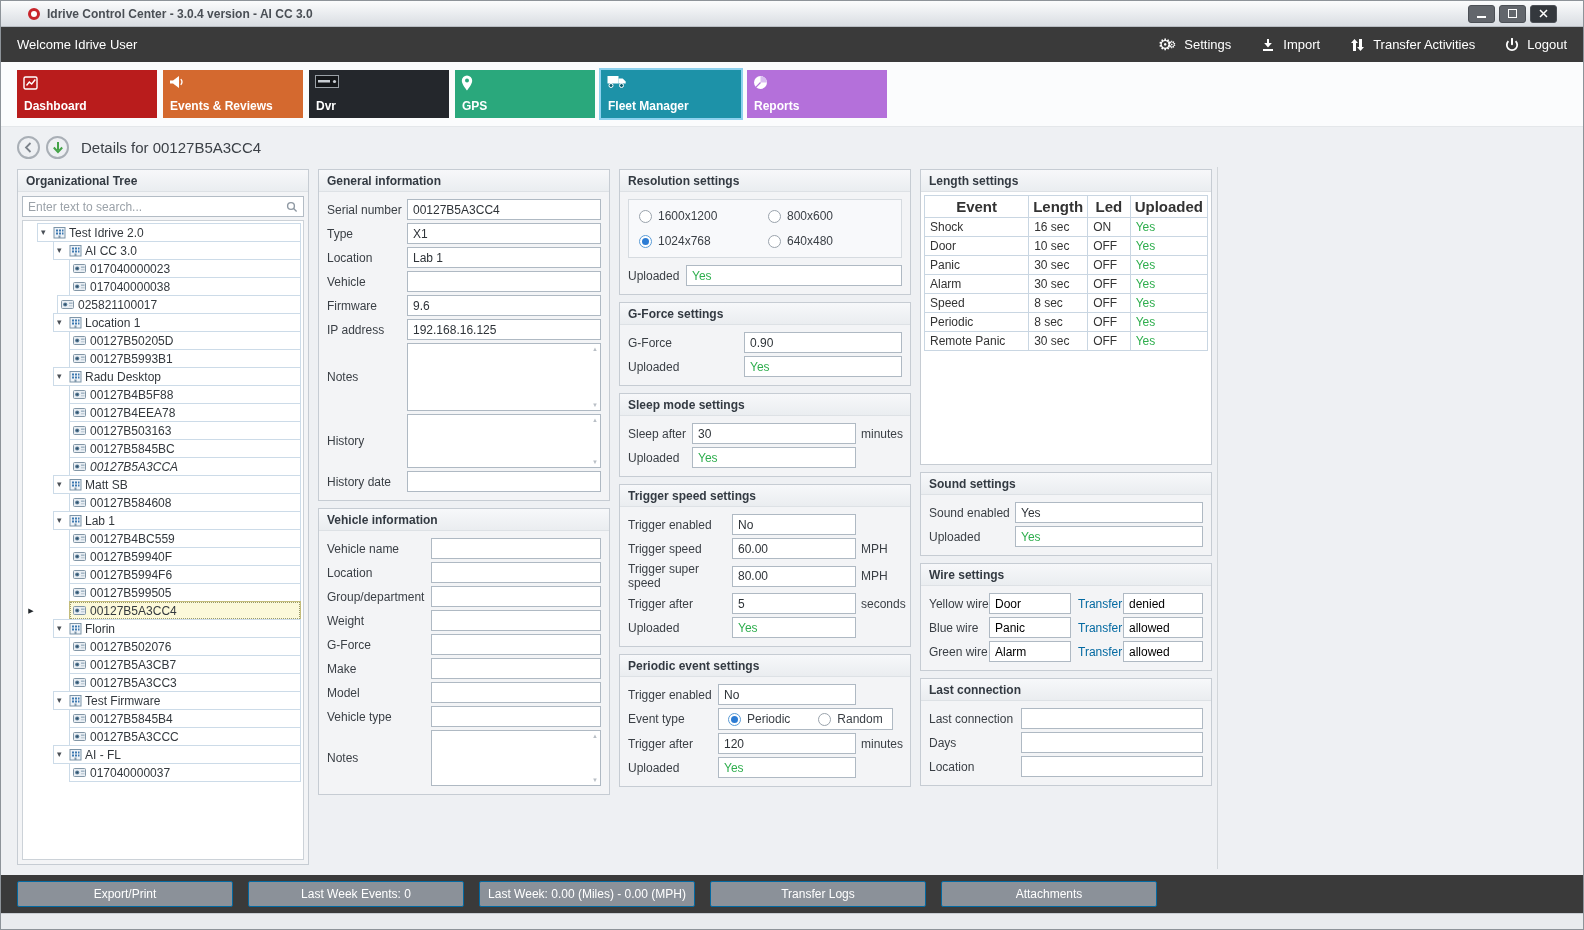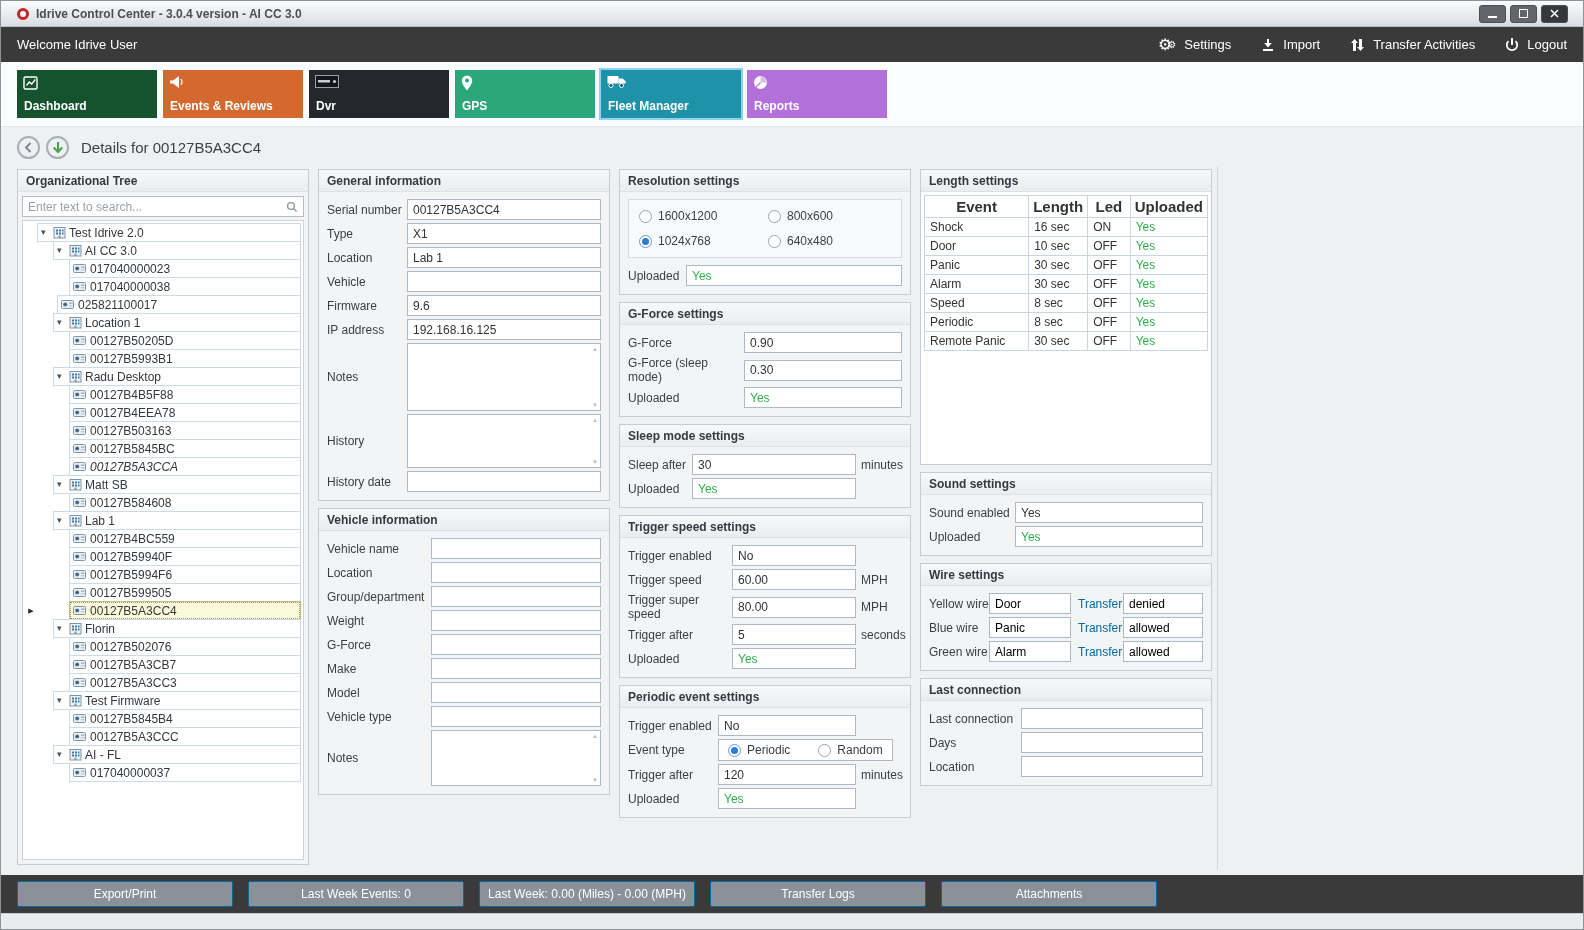--- a/index.html
+++ b/index.html
@@ -1,21 +1,21 @@
 <!DOCTYPE html>
 <html><head>
 <meta charset="utf-8">
 <style>
   *{box-sizing:border-box;margin:0;padding:0;}
   html,body{margin:0;padding:0;}
   body{width:1584px;height:930px;font-family:"Liberation Sans",sans-serif;font-size:12px;color:#333;background:#dfe2e6;overflow:hidden;}
   .window{width:1584px;height:930px;display:flex;flex-direction:column;background:#eef0f3;border:1px solid #8d9399;overflow:hidden;}
 
   
-  .titlebar{height:26px;flex:none;display:flex;align-items:center;padding:0 12px;background:linear-gradient(#fbfcfd,#d9dde2);border-bottom:1px solid #b8bdc3;}
+  .titlebar{height:26px;flex:none;display:flex;align-items:center;padding:0 23px;background:linear-gradient(#fbfcfd,#d9dde2);border-bottom:1px solid #b8bdc3;}
   .title-logo{width:12px;height:12px;border:3px solid #c8242b;border-radius:50%;margin:0 7px 0 4px;flex:none;background:#fff;}
   .title-text{font-weight:bold;font-size:12px;color:#4a4f55;}
   .win-buttons{margin-left:auto;display:flex;gap:4px;padding-right:3px;}
   .win-btn{width:27px;height:18px;border-radius:3px;background:#62666c;border:1px solid #4c5056;display:flex;align-items:center;justify-content:center;cursor:pointer;}
   .win-btn.close{background:#34383d;}
 
   
   .menubar{height:35px;flex:none;background:#3a3a3a;display:flex;align-items:center;padding:0 16px;color:#fff;}
   .welcome{font-size:13px;}
   .hdr-actions{margin-left:auto;display:flex;align-items:center;gap:30px;}
@@ -169,21 +169,21 @@
               <path d="M7 0.8v5.4" stroke="#fff" stroke-width="2" stroke-linecap="round" fill="none"></path>
               <path d="M3.4 3.2a5.2 5.2 0 1 0 7.2 0" fill="none" stroke="#fff" stroke-width="1.8"></path>
             </svg>
           </span>
           <span>Logout</span>
         </div>
       </div>
   </div>
 
   <div class="tabstrip">
-      <div class="tab" style="background: #14532d;">
+      <div class="tab" style="background: #b91c1c;">
         <span class="tab-icon">
           <svg width="16" height="16" viewBox="0 0 16 16">
             <rect x="1" y="2" width="13" height="12" rx="1.5" fill="none" stroke="#fff" stroke-width="1.4"></rect>
             <path d="M3.5 10.5l2.8-3.4 2.4 1.9 3.6-4.5" fill="none" stroke="#fff" stroke-width="1.4"></path>
           </svg>
         </span>
         <span class="tab-label">Dashboard</span>
       </div>
       <div class="tab" style="background: rgb(212, 105, 47);">
         <span class="tab-icon">
@@ -917,24 +917,20 @@
             </div>
         </div>
       </div>
 
       <div class="group">
         <div class="group-header">G-Force settings</div>
         <div class="group-body">
           <div class="frow">
               <span class="flabel lw112">G-Force</span>
               <input class="input" value="0.90" style="">
-            </div>
-          <div class="frow">
-              <span class="flabel lw112">G-Force (sleep mode)</span>
-              <input class="input" value="0.30" style="">
             </div>
           <div class="frow">
               <span class="flabel lw112">Uploaded</span>
               <input class="input green" value="Yes" style="">
             </div>
         </div>
       </div>
 
       <div class="group">
         <div class="group-header">Sleep mode settings</div>

